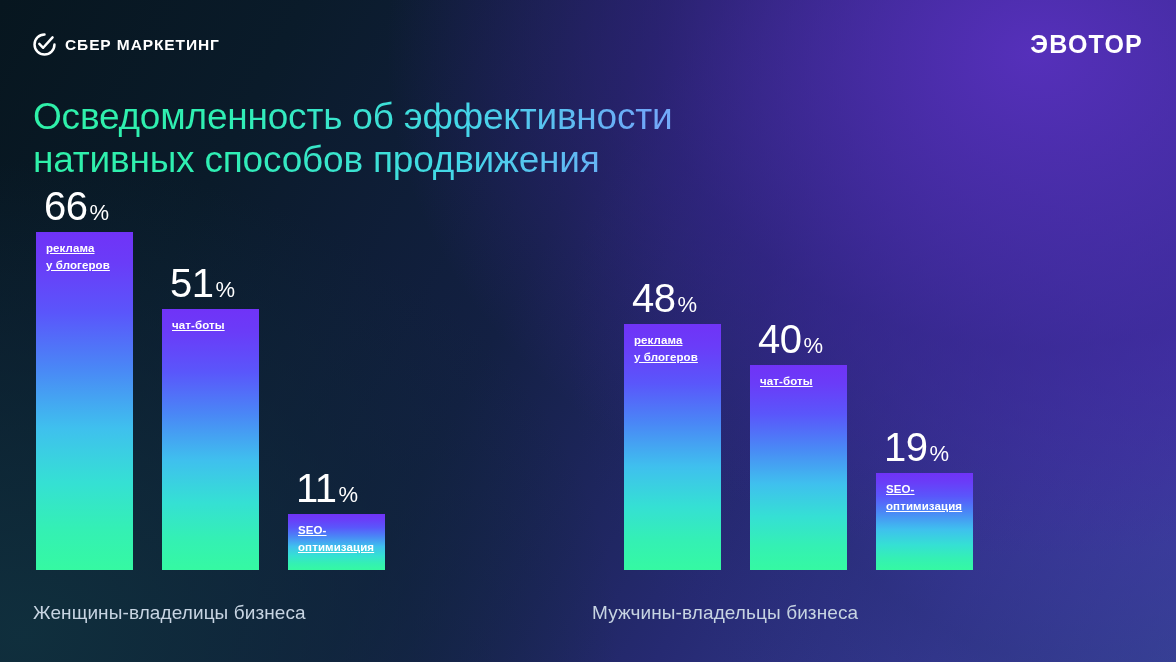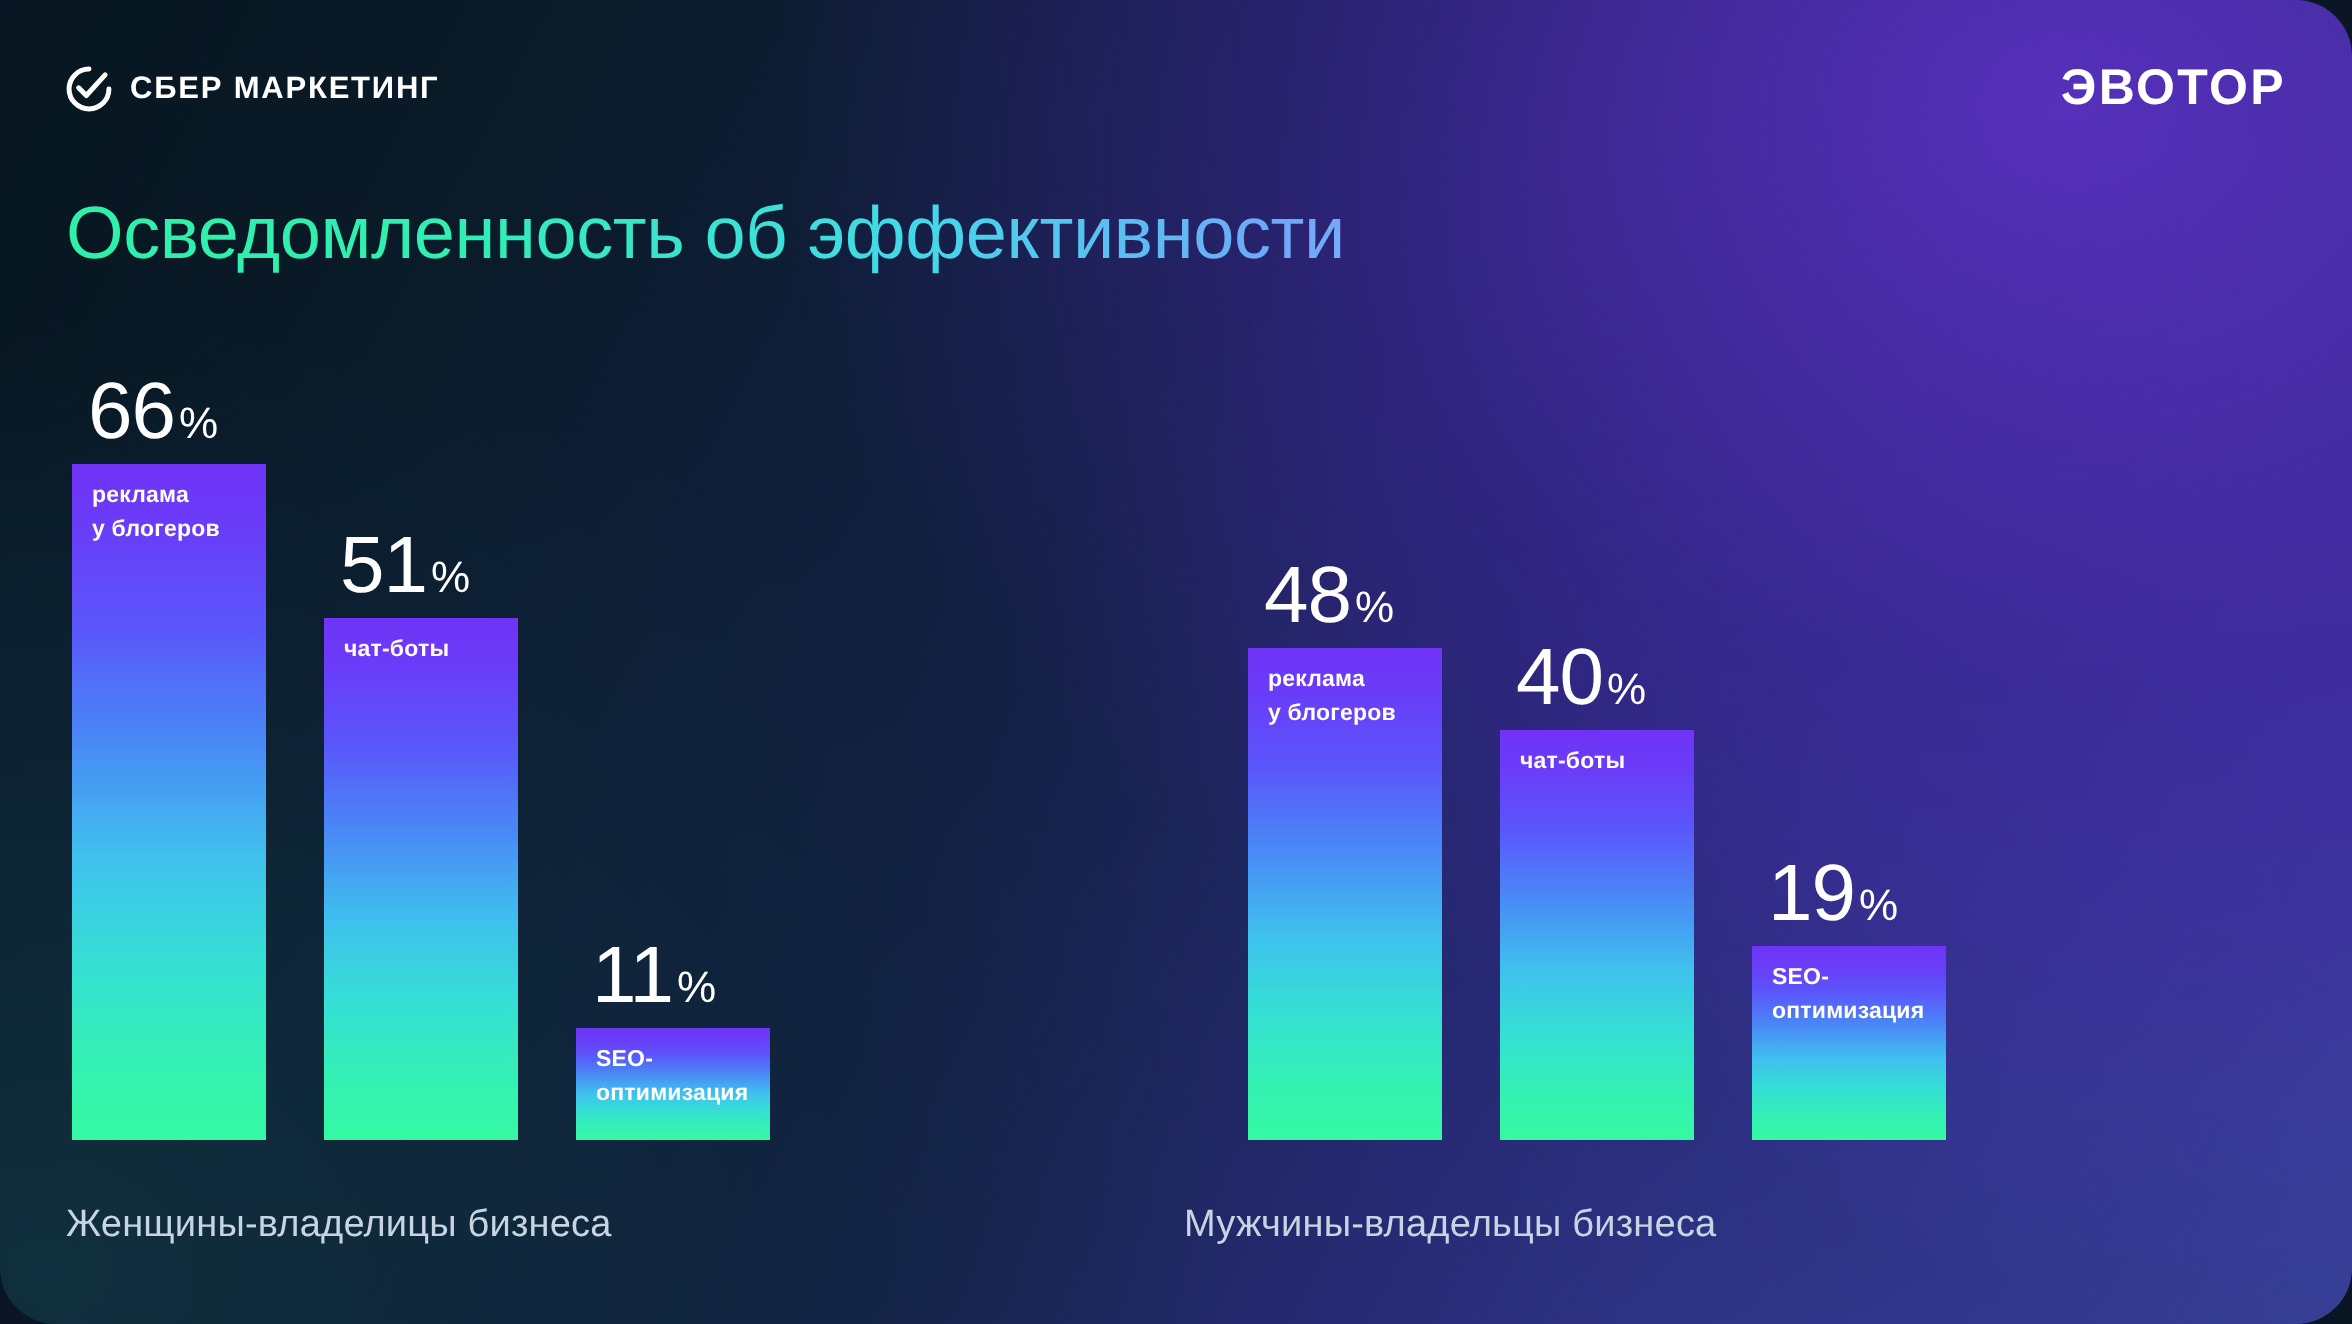--- a/index.html
+++ b/index.html
@@ -15,21 +15,20 @@
   #slide {
     position: relative;
     width: 1176px;
     height: 662px;
     overflow: hidden;
     background:
       radial-gradient(ellipse 900px 700px at 88% 8%, rgba(88, 48, 190, 0.95) 0%, rgba(60, 36, 150, 0.55) 42%, rgba(30, 30, 92, 0.0) 72%),
       radial-gradient(ellipse 760px 620px at 100% 52%, rgba(70, 52, 175, 0.75) 0%, rgba(40, 40, 120, 0.30) 55%, rgba(20, 30, 70, 0.0) 80%),
       radial-gradient(ellipse 700px 560px at 2% 96%, rgba(16, 48, 62, 0.95) 0%, rgba(14, 38, 56, 0.5) 55%, rgba(10, 24, 40, 0.0) 85%),
       linear-gradient(118deg, #07161f 0%, #0a1b2a 20%, #132043 44%, #262a72 66%, #343a90 84%, #3b4a9e 100%);
-    border-radius: 28px;
   }
 
   
   .logo-sber {
     position: absolute;
     left: 33px;
     top: 33px;
     display: flex;
     align-items: center;
     gap: 9px;
@@ -119,20 +118,21 @@
     position: absolute;
     left: 10px;
     top: 8px;
     right: 6px;
     color: #ffffff;
     font-size: 11.5px;
     font-weight: bold;
     line-height: 1.45;
     letter-spacing: 0.1px;
     z-index: 2;
+    text-decoration: underline;
   }
   .bar-label .l { display: block; white-space: nowrap; }
 
   .bar-value {
     position: absolute;
     left: 8px;
     bottom: 100%;
     margin-bottom: 6px;
     display: flex;
     align-items: baseline;
@@ -176,20 +176,21 @@
         <path d="M6.6 11.4 L10.6 15.4 L20.4 4.6" fill="none" stroke="#ffffff" stroke-width="2.6" stroke-linecap="round" stroke-linejoin="round"></path>
       </svg>
     </span>
     <span class="wordmark">СБЕР МАРКЕТИНГ</span>
   </div>
 
   <div class="logo-evotor">ЭВОТОР</div>
 
   <h1 class="slide-title">
     <span class="line">Осведомленность об эффективности</span>
+    <span class="line">нативных способов продвижения</span>
   </h1>
 
   <div class="chart" id="chart">
       <div class="bar-wrap" style="left: 36px; width: 97px; height: 338px;">
         <div class="bar" style="height: 338px;">
           <div class="bar-fill" style="height: 338px;"></div>
           <div class="bar-label">
             <span class="l">реклама</span>
             <span class="l">у блогеров</span>
           </div>

